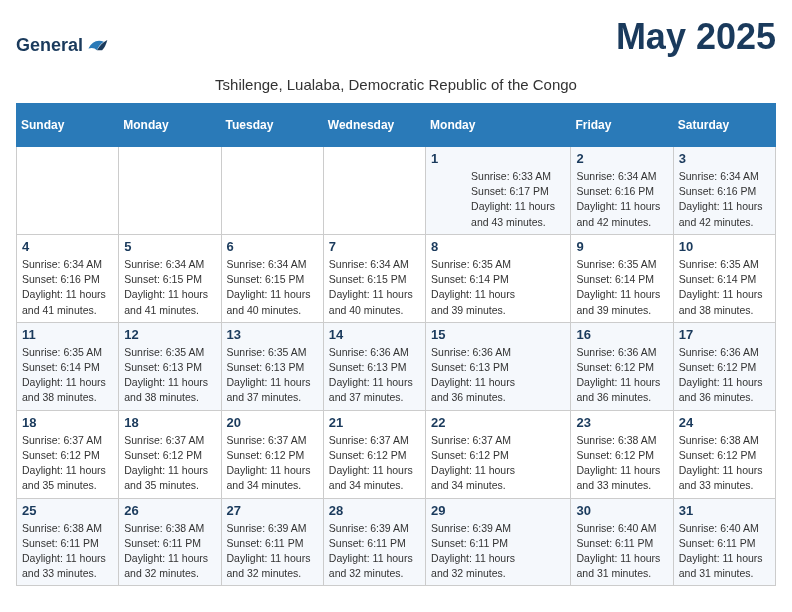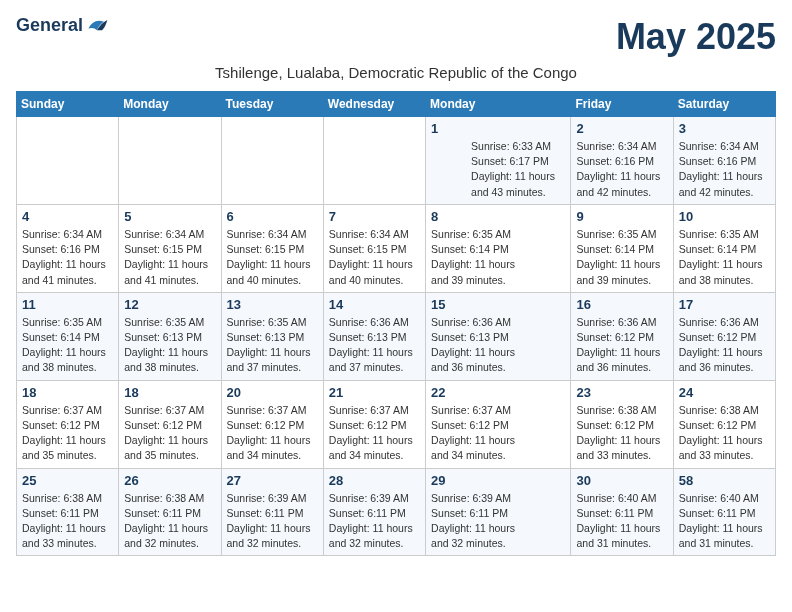--- a/index.html
+++ b/index.html
@@ -35,32 +35,32 @@
     }
     .location-title {
       text-align: center;
       font-size: 15px;
       color: #333;
       margin-bottom: 10px;
     }
     .top-row {
       display: flex;
       justify-content: space-between;
-      align-items: flex-start;
-      margin-bottom: 4px;
+      align-items: flex-end;
+      margin-bottom: 16px;
     }
     table {
       width: 100%;
       border-collapse: collapse;
       font-size: 11px;
     }
     thead th {
       background: #2a7ab8;
       color: #fff;
-      padding: 5px 4px;
+      padding: 14px 4px;
       text-align: left;
       font-size: 12px;
       font-weight: bold;
       border: 1px solid #2a7ab8;
     }
     tbody td {
       vertical-align: top;
       border: 1px solid #ccc;
       padding: 4px 5px;
       min-height: 80px;
@@ -335,21 +335,21 @@
 and 32 minutes.</div>
         </td>
         <td>
           <span class="day-num">30</span>
           <div class="day-detail" style="white-space: pre-line;">Sunrise: 6:40 AM
 Sunset: 6:11 PM
 Daylight: 11 hours
 and 31 minutes.</div>
         </td>
         <td>
-          <span class="day-num">58</span>
+          <span class="day-num">31</span>
           <div class="day-detail" style="white-space: pre-line;">Sunrise: 6:40 AM
 Sunset: 6:11 PM
 Daylight: 11 hours
 and 31 minutes.</div>
         </td>
       </tr>
     </tbody>
 </table>
 
 </body></html>

